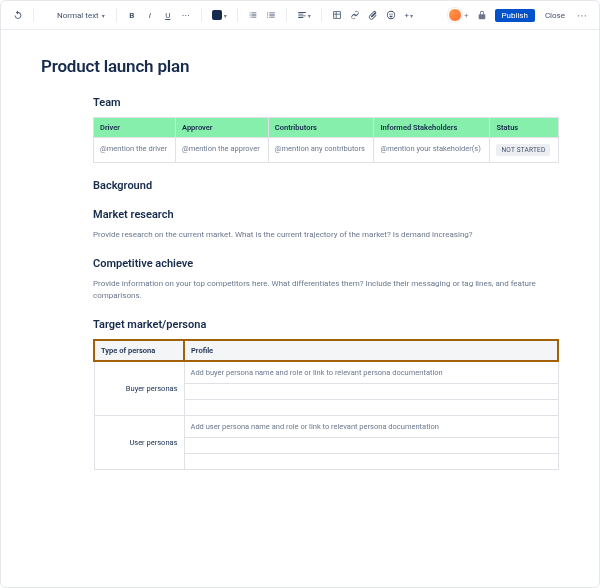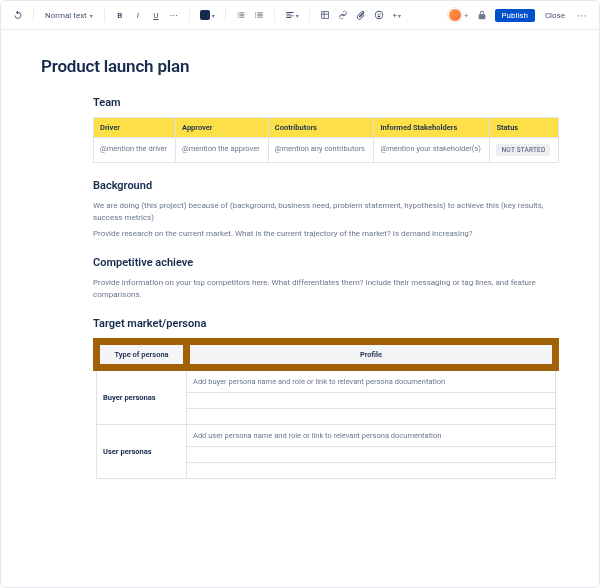--- a/index.html
+++ b/index.html
@@ -18,21 +18,21 @@
       padding: 6px 10px;
       border-bottom: 1px solid #ebecf0;
       gap: 6px;
       font-size: 8px;
       color: #42526e;
     }
     .toolbar .tb-group { display: flex; align-items: center; gap: 4px; }
     .toolbar .sep { width: 1px; height: 14px; background: #ebecf0; margin: 0 2px; }
     .tb-btn { display: inline-flex; align-items: center; justify-content: center; min-width: 14px; height: 16px; padding: 0 2px; color: #42526e; cursor: pointer; }
     .tb-btn svg { width: 10px; height: 10px; fill: currentColor; }
-    .text-style { display: flex; align-items: center; gap: 3px; font-size: 8px; padding: 0 3px; cursor: pointer; }
+    .text-style { display: flex; align-items: center; gap: 3px; font-size: 8px; padding: 0 3px; cursor: pointer; margin-left: 12px; }
     .chev { display:inline-block; font-size:6px; color:#6b778c; }
     .spacer { flex: 1; }
     .avatar { width: 14px; height: 14px; border-radius: 50%; background: linear-gradient(135deg,#ff9d4d,#ff6b2d); border:1px solid #fff; box-shadow:0 0 0 1px #ebecf0; }
     .add-plus { font-size:8px; color:#6b778c; margin-left:-2px; }
     .btn-publish { background:#0052cc; color:#fff; font-size:8px; padding:2px 7px; border-radius:2px; cursor:pointer; }
     .btn-close { font-size:8px; color:#42526e; padding:3px 4px; cursor:pointer; }
     .btn-dots { font-size:10px; color:#6b778c; padding:0 2px; cursor:pointer; }
     .lock-ic svg { width:10px; height:10px; fill:#6b778c; }
     .bold-i { font-weight:700; }
     .ital-i { font-style:italic; }
@@ -45,28 +45,28 @@
       height: calc(588px - 32px);
       overflow: hidden;
     }
     .page-title { font-size: 17px; font-weight: 600; margin-bottom: 20px; letter-spacing:-0.2px;}
     .content { margin-left: 52px; }
     h2.section { font-size: 11px; font-weight: 600; color:#172b4d; margin: 16px 0 8px 0; }
     h2.section.first { margin-top: 0; }
     p.body-text { font-size: 8px; color:#6b778c; line-height:1.5; margin-bottom:4px; }
 
     table.ttbl { width:100%; border-collapse: collapse; font-size:7.5px; }
-    table.ttbl th { text-align:left; font-weight:600; color:#172b4d; background:#fde047; border:1px solid #dfe1e6; padding:5px 6px; }
+    table.ttbl th { text-align:left; font-weight:600; color:#172b4d; background:#86efac; border:1px solid #dfe1e6; padding:5px 6px; }
     table.ttbl td { border:1px solid #dfe1e6; padding:6px 6px; color:#6b778c; vertical-align: top; }
     .status-lozenge { display:inline-block; background:#eceef1; color:#42526e; font-size:6.5px; font-weight:400; padding:2px 5px; border-radius:2px; letter-spacing:0.2px; }
 
     table.persona { width:100%; border-collapse:collapse; font-size:7.5px; }
-    table.persona th { text-align:center; font-weight:600; background:#f4f5f7; border:7px solid #a16207; padding:5px 6px; color:#172b4d; }
+    table.persona th { text-align:left; font-weight:600; background:#f4f5f7; border:2px solid #a16207; padding:5px 6px; color:#172b4d; }
     table.persona td { border:1px solid #dfe1e6; padding:6px 6px; color:#42526e; }
-    table.persona td.label { font-weight:700; color:#172b4d; width:90px; }
+    table.persona td.label { font-weight:400; color:#172b4d; width:90px;text-align:right; }
     table.persona td.empty { height:16px; }
     table.persona td.muted { color:#6b778c; }
   </style>
 </head>
 <body>
 
 <div class="toolbar">
   <div class="tb-btn">
       <svg viewBox="0 0 24 24">
         <path d="M12 5V1L7 6l5 5V7c3.3 0 6 2.7 6 6s-2.7 6-6 6-6-2.7-6-6H4c0 4.4 3.6 8 8 8s8-3.6 8-8-3.6-8-8-8z"></path>
@@ -171,22 +171,22 @@
           <td>@mention the driver</td>
           <td>@mention the approver</td>
           <td>@mention any contributors</td>
           <td>@mention your stakeholder(s)</td>
           <td><span class="status-lozenge">NOT STARTED</span></td>
         </tr>
       </tbody>
     </table>
 
     <h2 class="section">Background</h2>
-    <p class="body-text">We are doing (this project) because of (background, business need, problem statement, hypothesis) to achieve this (key results, success metrics)</p>
-
+
+    <h2 class="section">Market research</h2>
     <p class="body-text">Provide research on the current market. What is the current trajectory of the market? Is demand increasing?</p>
 
     <h2 class="section">Competitive achieve</h2>
     <p class="body-text">Provide information on your top competitors here. What differentiates them? Include their messaging or tag lines, and feature comparisons.</p>
 
     <h2 class="section">Target market/persona</h2>
     <table class="persona">
       <thead>
         <tr>
           <th>Type of persona</th>

